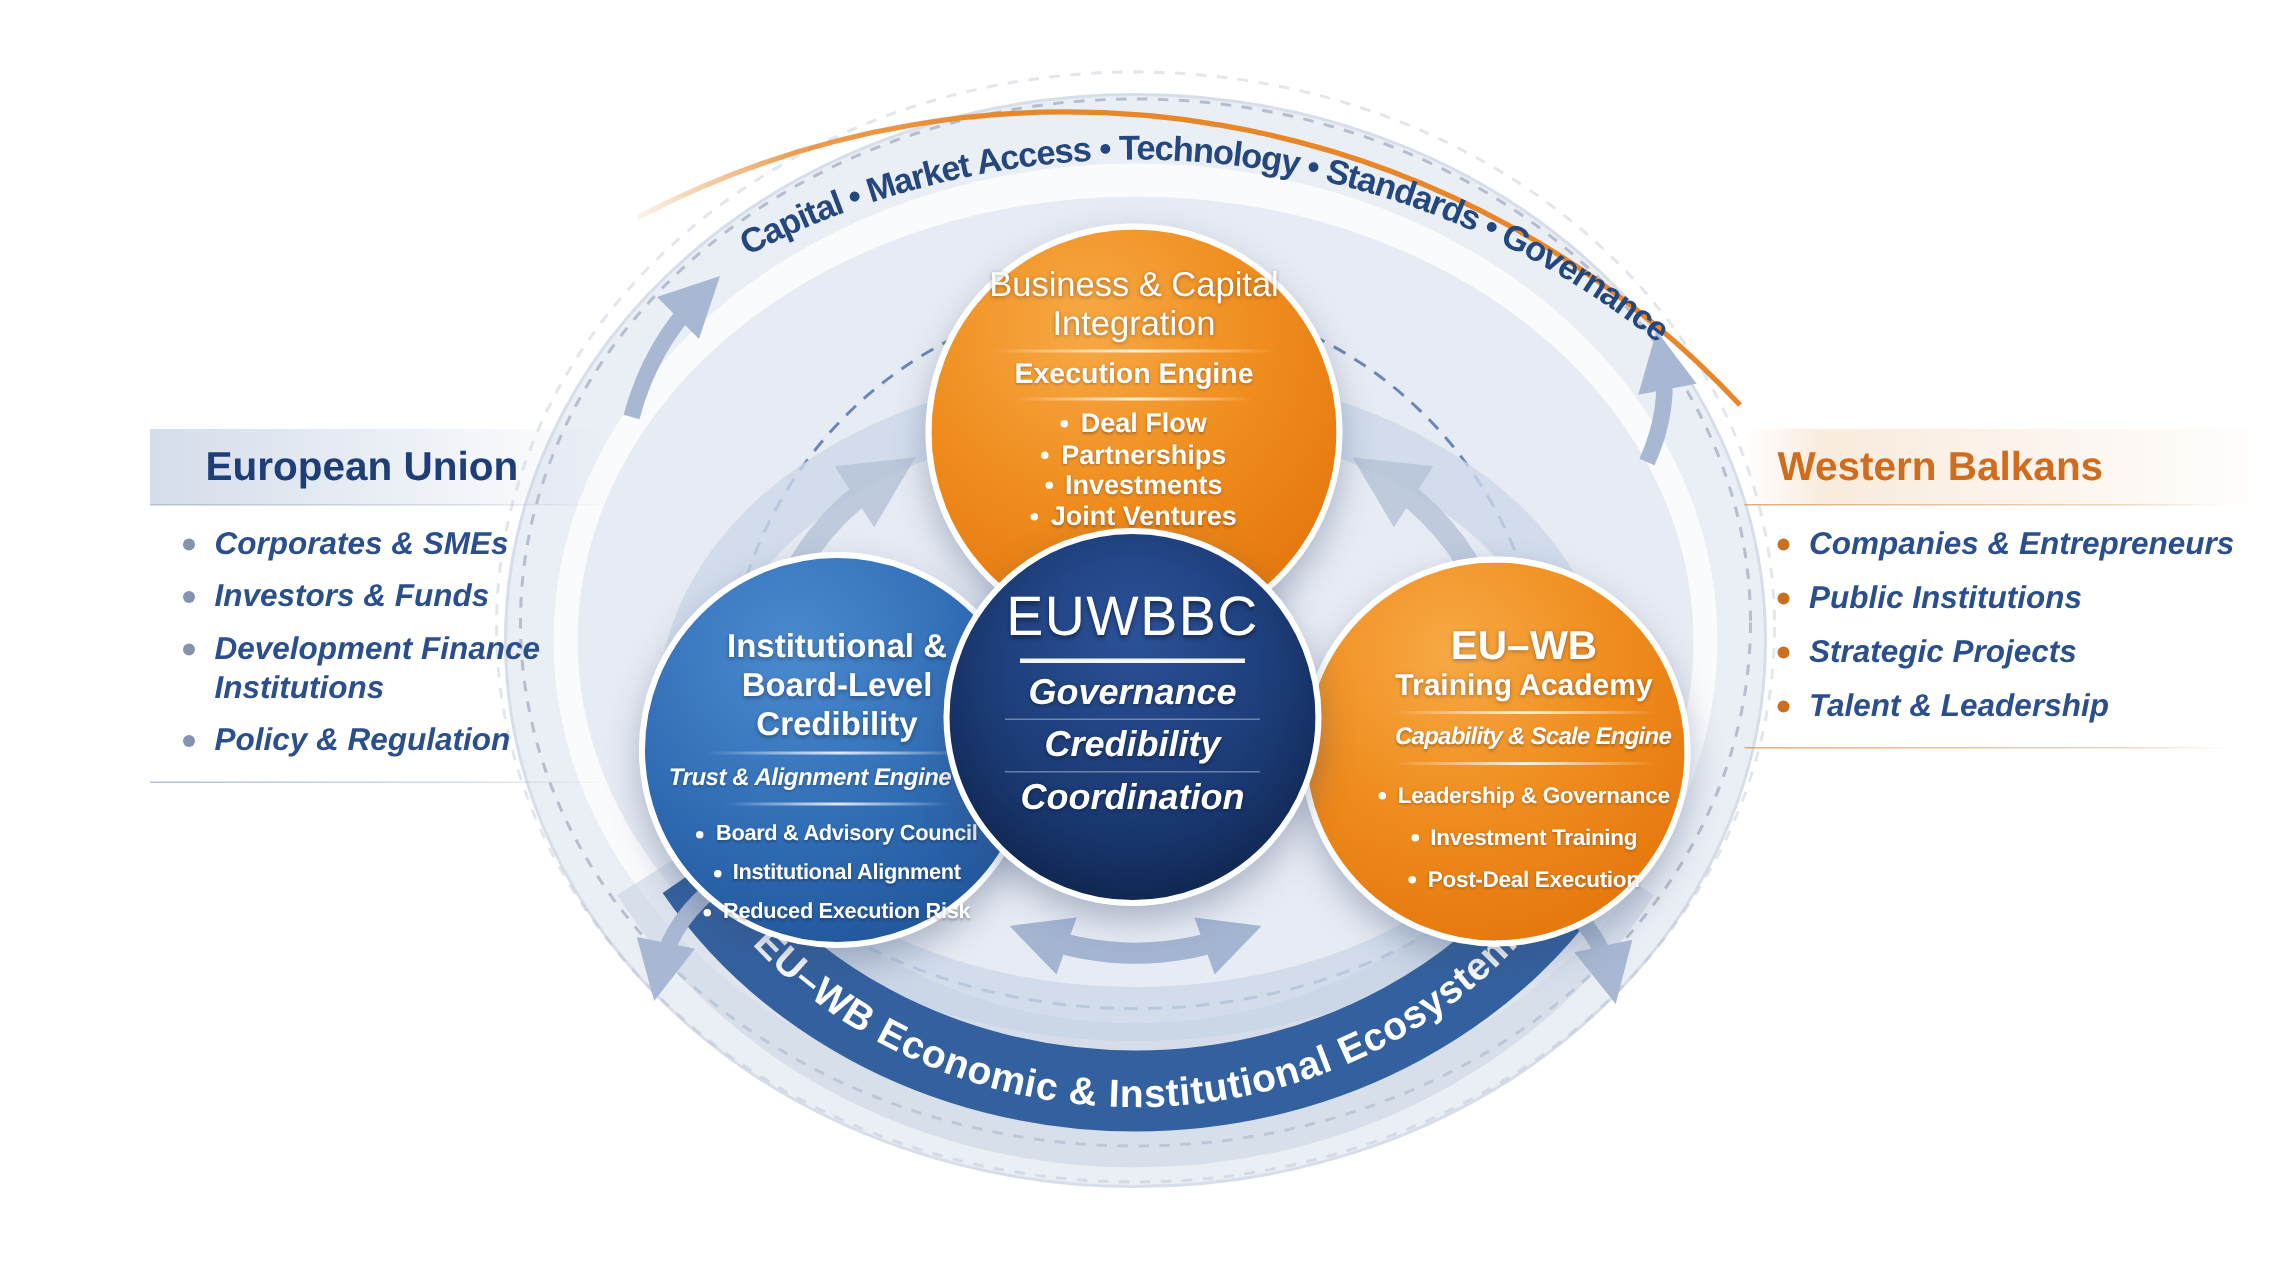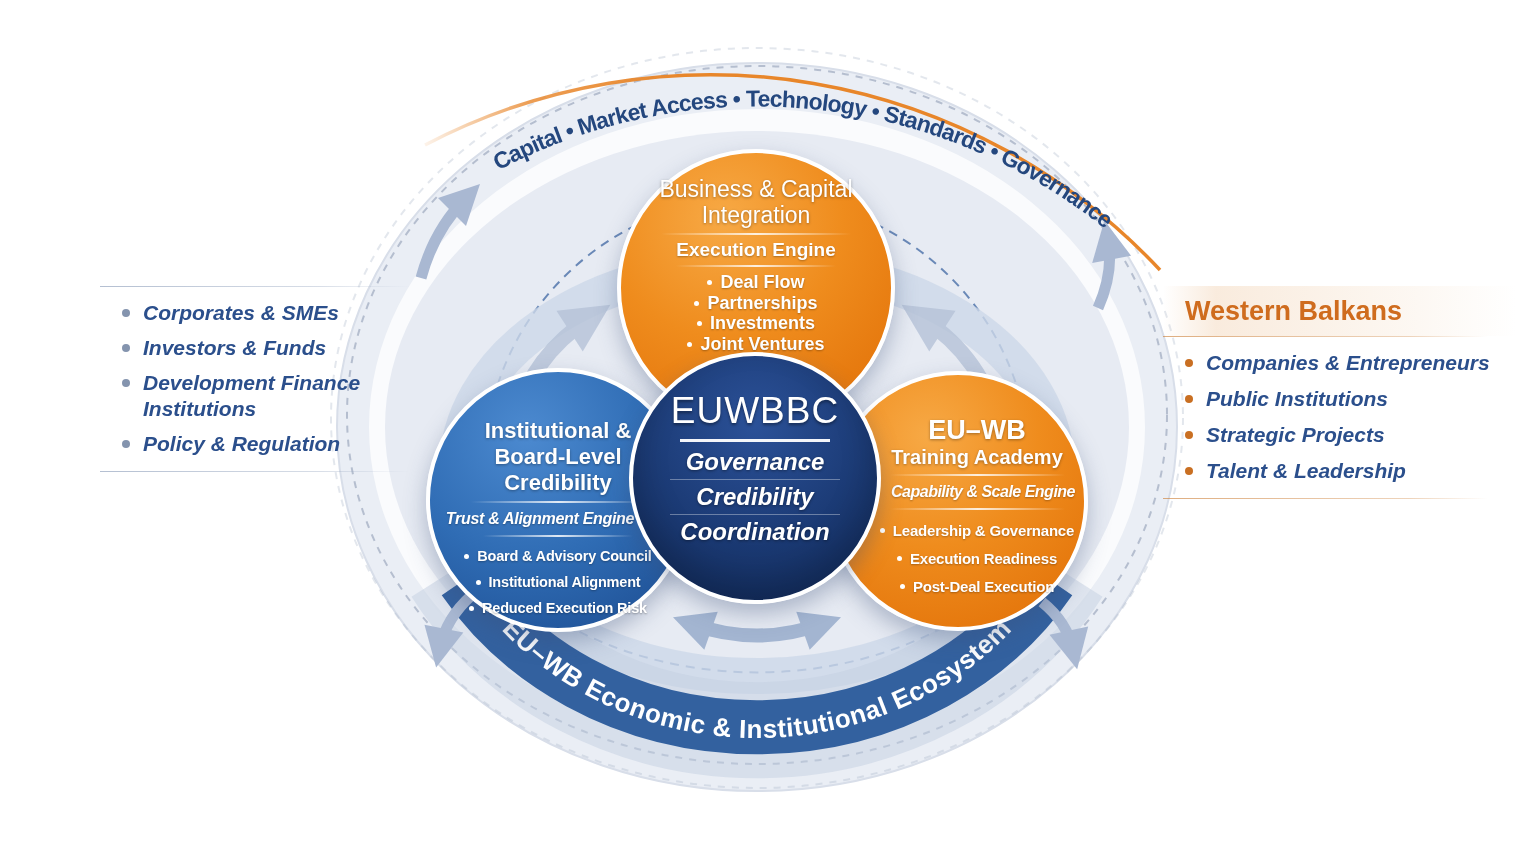--- a/index.html
+++ b/index.html
@@ -6,21 +6,21 @@
   #stage{position:relative;width:1516px;height:846px;background:#fff;overflow:hidden;font-family:"Liberation Sans",sans-serif;}
   #bg{position:absolute;left:0;top:0;}
   .arc-top-text{font-family:"Liberation Sans",sans-serif;font-weight:bold;font-size:23px;fill:#24477e;letter-spacing:-0.8px;}
   .arc-bottom-text{font-family:"Liberation Sans",sans-serif;font-weight:bold;font-size:26px;fill:#ffffff;letter-spacing:.5px;}
 
   .circle{position:absolute;border-radius:50%;color:#fff;text-align:center;box-sizing:border-box;border:4px solid #fff;box-shadow:0 10px 22px rgba(60,80,120,.35);}
   .c-top{left:617px;top:149px;width:278px;height:278px;z-index:3;padding-top:23px;
     background:radial-gradient(circle at 38% 24%, #f7a945 0%, #ef8c1d 45%, #e06d05 100%);}
   .c-left{left:426px;top:368px;width:264px;height:264px;z-index:4;padding-top:46px;
     background:radial-gradient(circle at 38% 24%, #4c8ad0 0%, #2f6cb4 50%, #1b4a8e 100%);}
-  .c-right{left:828px;top:371px;width:260px;height:260px;z-index:4;padding-top:40px;padding-left:38px;
+  .c-right{left:867px;top:371px;width:260px;height:260px;z-index:4;padding-top:40px;padding-left:38px;
     background:radial-gradient(circle at 38% 24%, #f7a945 0%, #ef8c1d 45%, #e06d05 100%);}
   .c-center{left:629px;top:352px;width:252px;height:252px;z-index:5;padding-top:34px;
     background:radial-gradient(circle at 50% 28%, #2b5198 0%, #1b3a74 55%, #112b5c 100%);
     box-shadow:0 10px 22px rgba(60,80,120,.35), inset 0 -20px 35px rgba(0,0,0,.2);}
 
   .c-title{font-weight:normal;font-size:23px;line-height:26px;text-shadow:0 1px 3px rgba(0,0,0,.35);}
   .c-title2{font-weight:bold;font-size:22px;line-height:26px;text-shadow:0 1px 3px rgba(0,0,0,.35);}
   .ct-big{font-weight:bold;font-size:27px;line-height:30px;text-shadow:0 1px 3px rgba(0,0,0,.35);}
   .ct-sub{font-weight:bold;font-size:20px;line-height:24px;text-shadow:0 1px 3px rgba(0,0,0,.35);}
   .divider{height:2px;margin:5px auto;background:linear-gradient(90deg,rgba(255,255,255,0),rgba(255,255,255,.85),rgba(255,255,255,0));}
@@ -114,20 +114,23 @@
     <path d="M 512,430 Q 528,358 590,318" fill="none" stroke="#b6c3d8" stroke-width="15" opacity="0.8" marker-end="url(#mB)"></path>
     <path d="M 1000,430 Q 984,358 922,318" fill="none" stroke="#b6c3d8" stroke-width="15" opacity="0.8" marker-end="url(#mB)"></path>
 
     <path d="M 692,624 Q 757,647 822,624" fill="none" stroke="#a3b5d1" stroke-width="14" marker-start="url(#mC)" marker-end="url(#mC)"></path>
 
     <text class="arc-top-text"><textPath href="#arcTopPath" startOffset="50%" text-anchor="middle">Capital • Market Access • Technology • Standards • Governance</textPath></text>
     <text class="arc-bottom-text"><textPath href="#arcBottomPath" startOffset="50%" text-anchor="middle">EU–WB Economic &amp; Institutional Ecosystem</textPath></text>
   </svg>
 
   <div class="panel panel-left">
+    <div class="ph">
+      <span class="ph-title">European Union</span>
+    </div>
     <div class="hl"></div>
     <ul class="plist">
       <li>
           <span class="pdot"></span>
           <span class="txt">Corporates &amp; SMEs</span>
         </li>
       <li>
           <span class="pdot"></span>
           <span class="txt">Investors &amp; Funds</span>
         </li>
@@ -224,21 +227,21 @@
     <div class="divider w175"></div>
     <div class="c-engine it">Capability &amp; Scale Engine</div>
     <div class="divider w175"></div>
     <div class="c-bullets">
       <div class="cb">
           <span class="cdot"></span>
           <span>Leadership &amp; Governance</span>
         </div>
       <div class="cb">
           <span class="cdot"></span>
-          <span>Execution Readiness</span>
+          <span>Investment Training</span>
         </div>
       <div class="cb">
           <span class="cdot"></span>
           <span>Post-Deal Execution</span>
         </div>
     </div>
   </div>
 
   <div class="circle c-center">
     <div class="center-title">EUWBBC</div>

